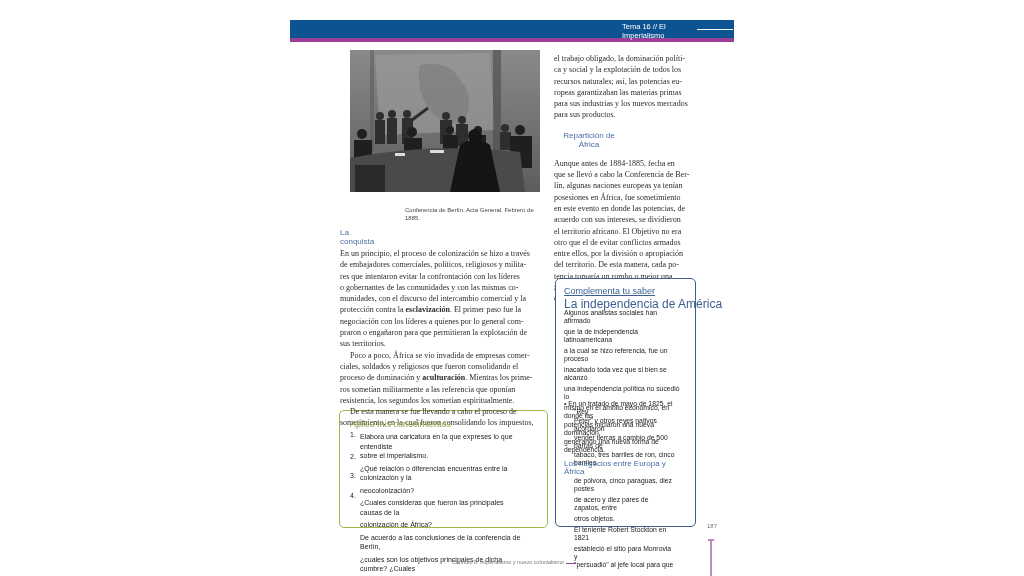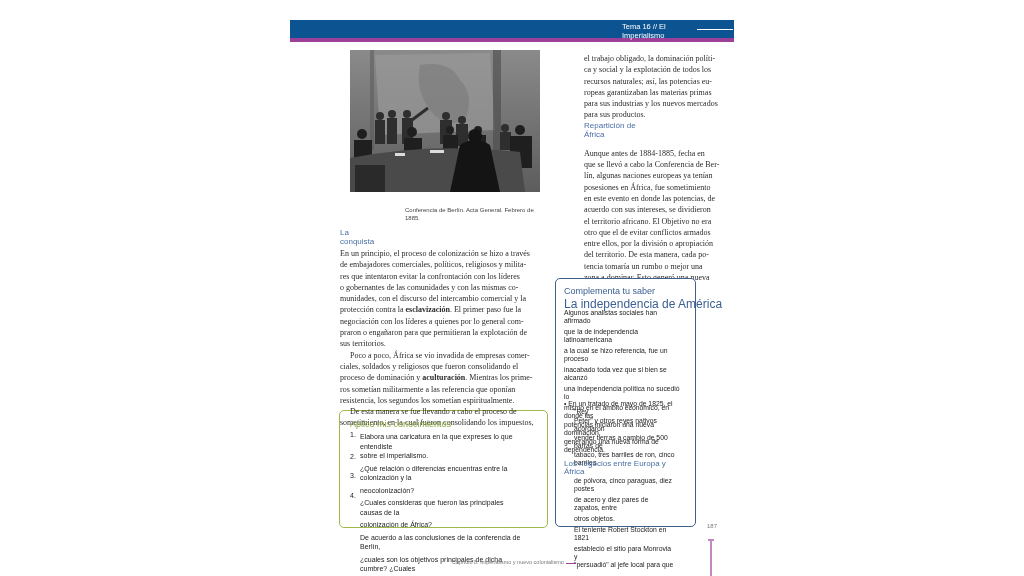--- a/index.html
+++ b/index.html
@@ -12,33 +12,33 @@
                   font-size:7.5px; line-height:9px; color:#ffffff; }
   .header-line { left:697px; top:29px; width:36px; height:1px; background:#ffffff; }
 
   .photo { left:350px; top:50px; width:190px; height:142px; overflow:hidden; }
   .caption { left:405px; top:206px; width:130px; font-family:"Liberation Sans", sans-serif;
              font-size:6px; line-height:8px; color:#444; }
 
   .serif-p { font-family:"Liberation Serif", serif; font-size:8px; line-height:11.3px; color:#2b2b2b; text-align:justify; }
   .sec-head { font-family:"Liberation Sans", sans-serif; font-size:8px; line-height:9px; color:#4a6fa5; }
 
-  .rightcol { left:584px; top:53px; width:140px; }
+  .rightcol { left:554px; top:53px; width:140px; }
   .leftcol { left:340px; top:228px; width:200px; }
 
   .aplico-box { left:339px; top:410px; width:207px; height:116px; border:1.2px solid #9fb84a;
                 border-radius:5px; background:#fff; }
   .complementa-box { left:555px; top:278px; width:139px; height:247px; border:1.2px solid #3e5f8a;
                      border-radius:5px; background:#fff; }
 
   .aplico-title { left:350px; top:419px; font-family:"Liberation Sans", sans-serif; font-size:9px; color:#8aa33d; }
   .aplico-item { font-family:"Liberation Sans", sans-serif; font-size:7px; line-height:9.5px; color:#222; }
   .num { font-family:"Liberation Sans", sans-serif; font-size:7px; color:#222; }
 
-  .comp-title { left:564px; top:286px; font-family:"Liberation Sans", sans-serif; font-size:9px; color:#3b5f92; }
+  .comp-title { left:564px; top:286px; font-family:"Liberation Sans", sans-serif; font-size:9px; color:#3b5f92;text-decoration:underline; }
   .comp-sub { left:564px; top:297px; font-family:"Liberation Sans", sans-serif; font-size:12px; color:#3b5f92; }
   .comp-line { font-family:"Liberation Sans", sans-serif; font-size:6.8px; line-height:8px; color:#222; }
 
   .footer-text { left:452px; top:559px; font-family:"Liberation Sans", sans-serif; font-size:5.5px; color:#7a7a7a; white-space:nowrap; }
   .footer-dash { left:566px; top:563px; width:10px; height:1px; background:#9c3f98; }
   .page-num { left:707px; top:523px; font-family:"Liberation Sans", sans-serif; font-size:6px; color:#7a7a7a; }
   .page-line { left:710px; top:540px; width:2px; height:36px; background:#c08abf; }
   .page-line-cap { left:708px; top:539px; width:6px; height:2px; background:#c08abf; }
 </style>
 </head>
@@ -107,21 +107,21 @@
 
 <div class="abs rightcol">
   <div class="serif-p">
     <div>el trabajo obligado, la dominación políti-</div>
     <div>ca y social y la explotación de todos los</div>
     <div>recursos naturales; así, las potencias eu-</div>
     <div>ropeas garantizaban las materias primas</div>
     <div>para sus industrias y los nuevos mercados</div>
     <div>para sus productos.</div>
   </div>
-  <div class="sec-head" style="width:70px;">Repartición de África</div>
+  <div class="sec-head" style="margin-top:10px;width:70px;text-align:center;">Repartición de África</div>
   <div class="serif-p" style="margin-top:9px;">
     <div>Aunque antes de 1884-1885, fecha en</div>
     <div>que se llevó a cabo la Conferencia de Ber-</div>
     <div>lín, algunas naciones europeas ya tenían</div>
     <div>posesiones en África, fue sometimiento</div>
     <div>en este evento en donde las potencias, de</div>
     <div>acuerdo con sus intereses, se dividieron</div>
     <div>el territorio africano. El Objetivo no era</div>
     <div>otro que el de evitar conflictos armados</div>
     <div>entre ellos, por la división o apropiación</div>

